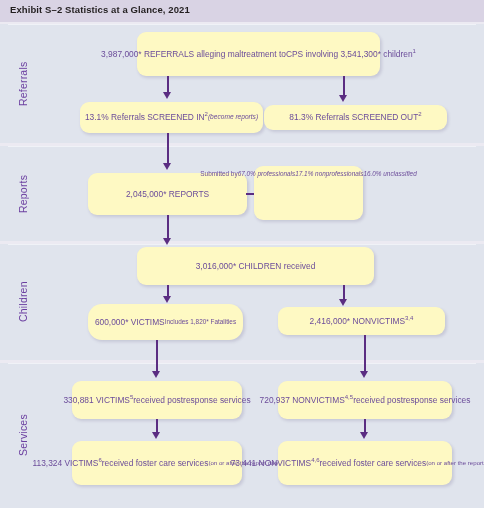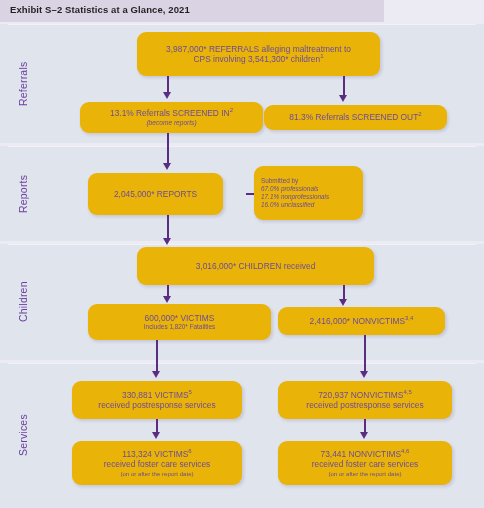--- a/index.html
+++ b/index.html
@@ -6,21 +6,21 @@
   body{
     width:484px;height:508px;
     background:#ffffff;
     font-family:"Liberation Sans","DejaVu Sans",sans-serif;
     overflow:hidden;
   }
   #root{position:relative;width:484px;height:508px;background:#eceaf2;}
 
   
   .titlebar{
-    position:absolute;left:0;top:0;width:384px;height:22px;
+    position:absolute;left:0;top:0;width:484px;height:22px;
     background:#d9d3e4;
   }
   .titlebar .t{
     position:absolute;left:10px;top:4px;
     font-size:9.5px;font-weight:bold;color:#231f20;
     letter-spacing:.1px;white-space:nowrap;
   }
 
   
   .band{position:absolute;left:0;width:484px;background:#e0e4ed;}
@@ -42,42 +42,42 @@
   .bandlabel.l4{top:363px;height:145px;}
 
   
   .band::before{
     content:"";position:absolute;left:8px;right:8px;top:0;height:1px;
     background:#f2f4f8;opacity:.85;
   }
 
   
   .box{
-    position:absolute;background:#eab308;border-radius:9px;
+    position:absolute;background:#fef9c3;border-radius:9px;
     box-shadow:1.5px 2px 3px rgba(90,80,120,.18);
-    display:flex;flex-direction:column;align-items:center;justify-content:center;
+    display:flex;flex-direction:row;align-items:center;justify-content:center;
     color:#6b4c9a;text-align:center;line-height:1.22;
     box-sizing:border-box;padding:3px 6px;
   }
   .box .l1t{font-size:8.4px;color:#6b4c9a;white-space:nowrap;}
   .box .l2t{font-size:8.4px;color:#6b4c9a;white-space:nowrap;}
   .box .sub-i{font-size:6.6px;font-style:italic;color:#6b4c9a;white-space:nowrap;}
   .box .sub-s{font-size:6.4px;color:#6b4c9a;white-space:nowrap;}
   .box .sub-t{font-size:6.1px;color:#6b4c9a;white-space:nowrap;}
   sup{font-size:72%;vertical-align:super;line-height:0;}
 
   
   #box-referrals{left:137px;top:32px;width:243px;height:44px;}
   #box-screened-in{left:80px;top:102px;width:183px;height:31px;}
   #box-screened-out{left:264px;top:105px;width:183px;height:25px;}
-  #box-reports{left:88px;top:173px;width:135px;height:42px;}
+  #box-reports{left:88px;top:173px;width:159px;height:42px;}
   #box-submitted{left:254px;top:166px;width:109px;height:54px;
      align-items:flex-start;justify-content:center;padding:4px 7px;text-align:left;}
   #box-children{left:137px;top:247px;width:237px;height:38px;gap:43px;}
-  #box-victims{left:88px;top:304px;width:183px;height:36px;}
+  #box-victims{left:88px;top:304px;width:155px;height:36px;border-radius:14px;}
   #box-nonvictims{left:278px;top:307px;width:167px;height:28px;}
   #box-victims-svc{left:72px;top:381px;width:170px;height:38px;}
   #box-nonvictims-svc{left:278px;top:381px;width:174px;height:38px;}
   #box-victims-foster{left:72px;top:441px;width:170px;height:44px;}
   #box-nonvictims-foster{left:278px;top:441px;width:174px;height:44px;}
 
   #box-submitted .sb-h{font-size:6.4px;color:#6b4c9a;white-space:nowrap;}
   #box-submitted .sb-i{font-size:6.4px;font-style:italic;color:#6b4c9a;white-space:nowrap;}
 
   

